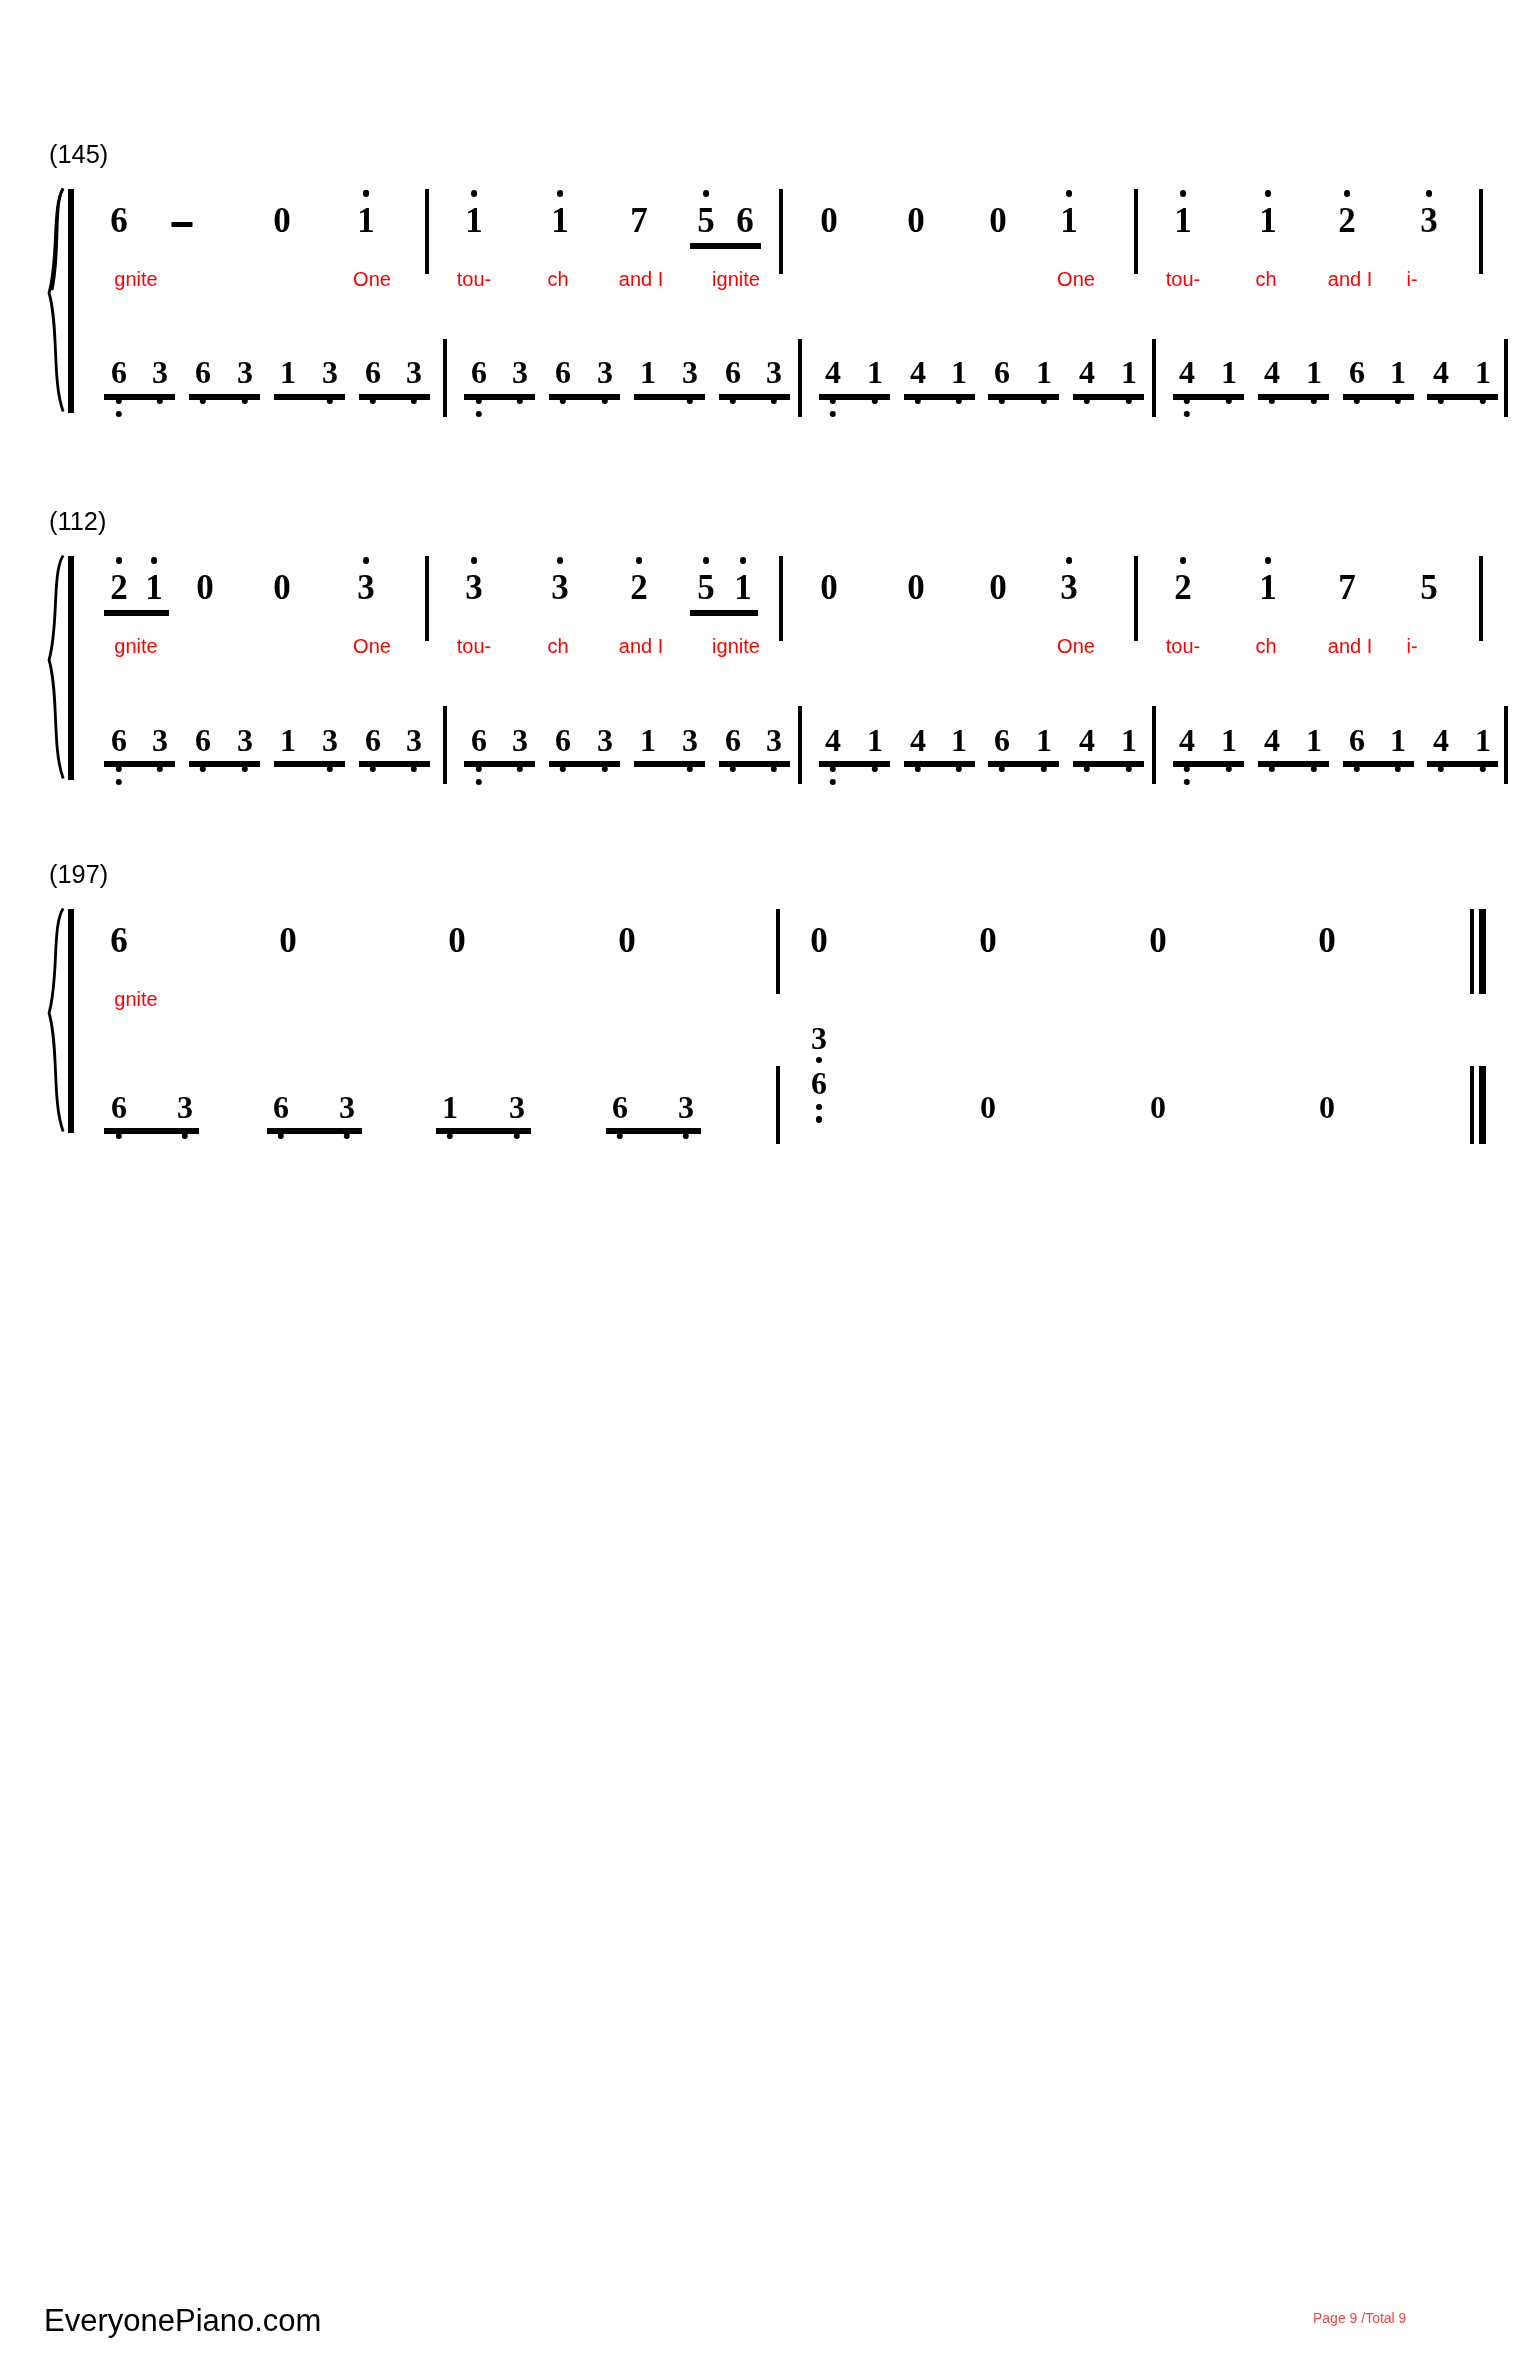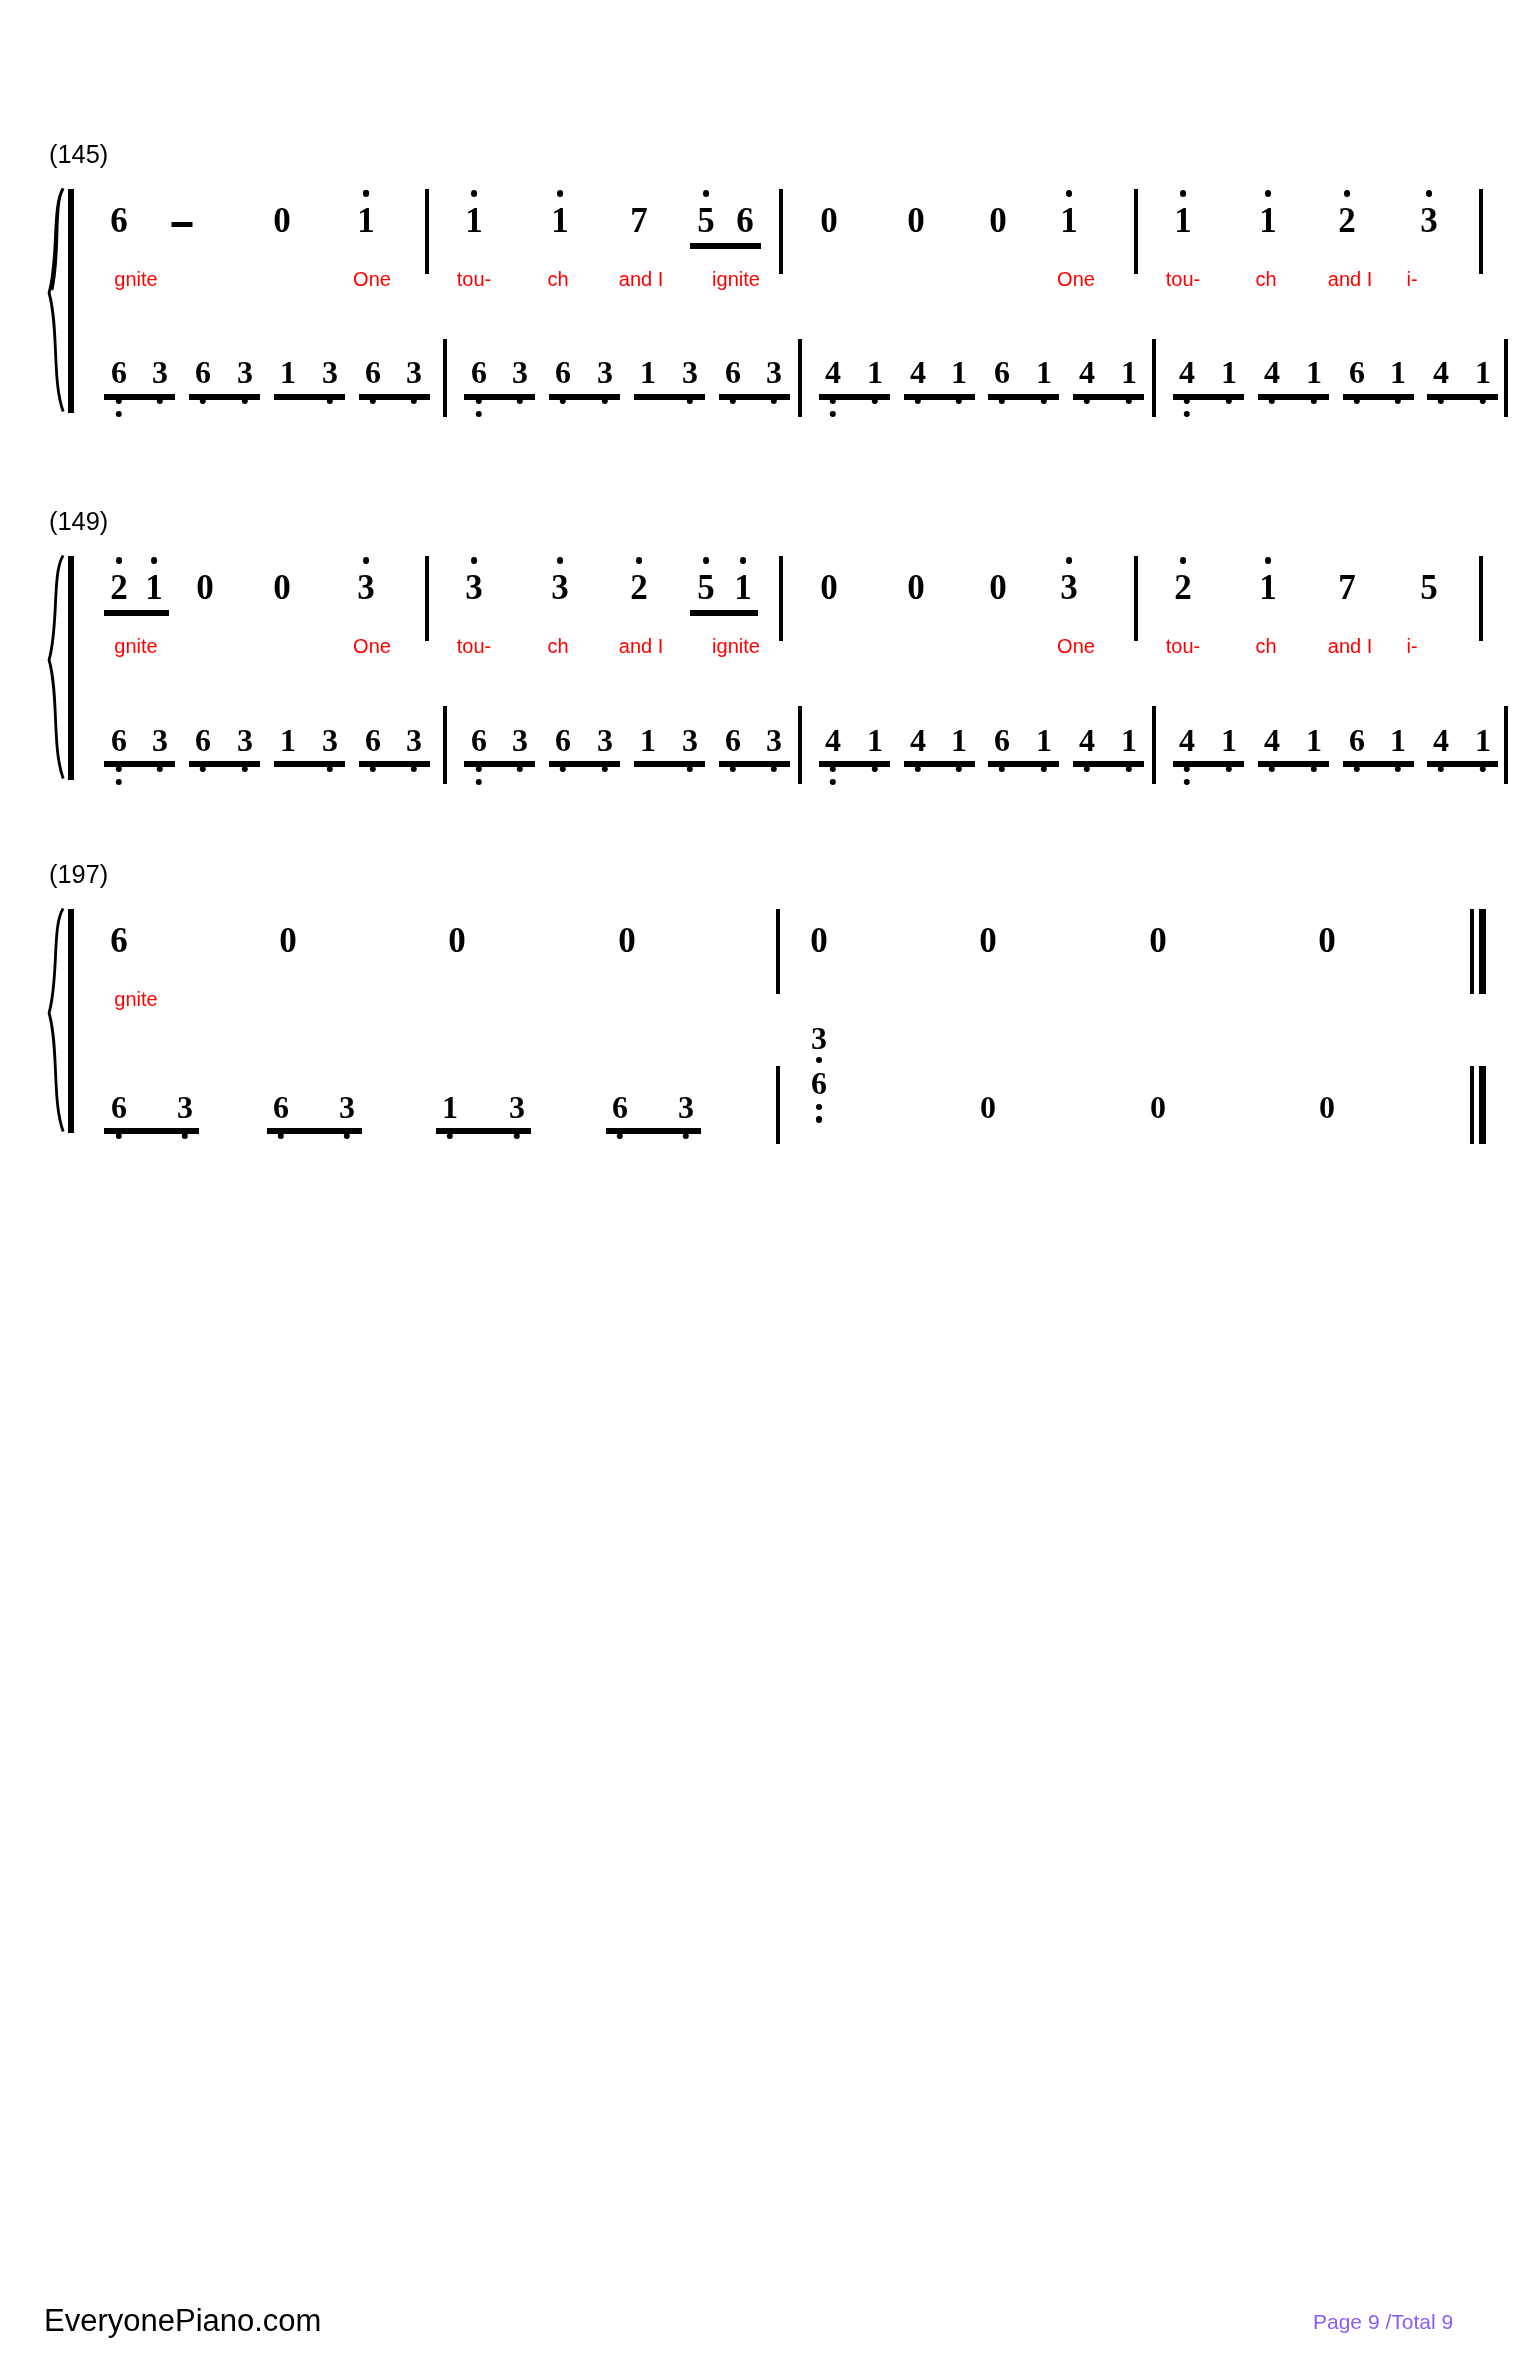--- a/index.html
+++ b/index.html
@@ -151,22 +151,22 @@
   .footer-left {
     position: absolute;
     font-family: "Liberation Sans", sans-serif;
     font-size: 31px;
     color: #000;
     white-space: nowrap;
   }
   .footer-right {
     position: absolute;
     font-family: "Liberation Sans", sans-serif;
-    font-size: 21px;
-    color: #8b5cf6;
+    font-size: 14px;
+    color: #ef4444;
     white-space: nowrap;
   }
 </style>
 </head>
 <body>
 
 <div id="page">
 
   <div class="system" style="top:0px;">
 
@@ -430,21 +430,21 @@
       <span class="digit">1</span>
       <i class="oct-dn d1"></i>
     </div>
     <div class="beam" style="left:1427px; top:394px; width:71px;"></div>
 
     <div class="barline" style="left:1504px; top:339px; height:78px;"></div>
   </div>
 
   <div class="system" style="top:0px;">
 
-    <div class="measure-number" style="left:49px; top:507px;">(149)</div>
+    <div class="measure-number" style="left:49px; top:507px;">(112)</div>
 
     <div class="brace" style="left:42px; top:554px; height:226px;">
       <svg width="24" height="226" viewBox="0 0 34 320">
         <path d="M30 2 C14 26 24 100 10 150 C24 200 14 274 30 318" fill="none" stroke="#000" stroke-width="4"></path>
       </svg>
     </div>
 
     <div class="start-bar" style="left:68px; top:556px; height:224px;"></div>
 
     <div class="note" style="left:119px; top:570px;">

